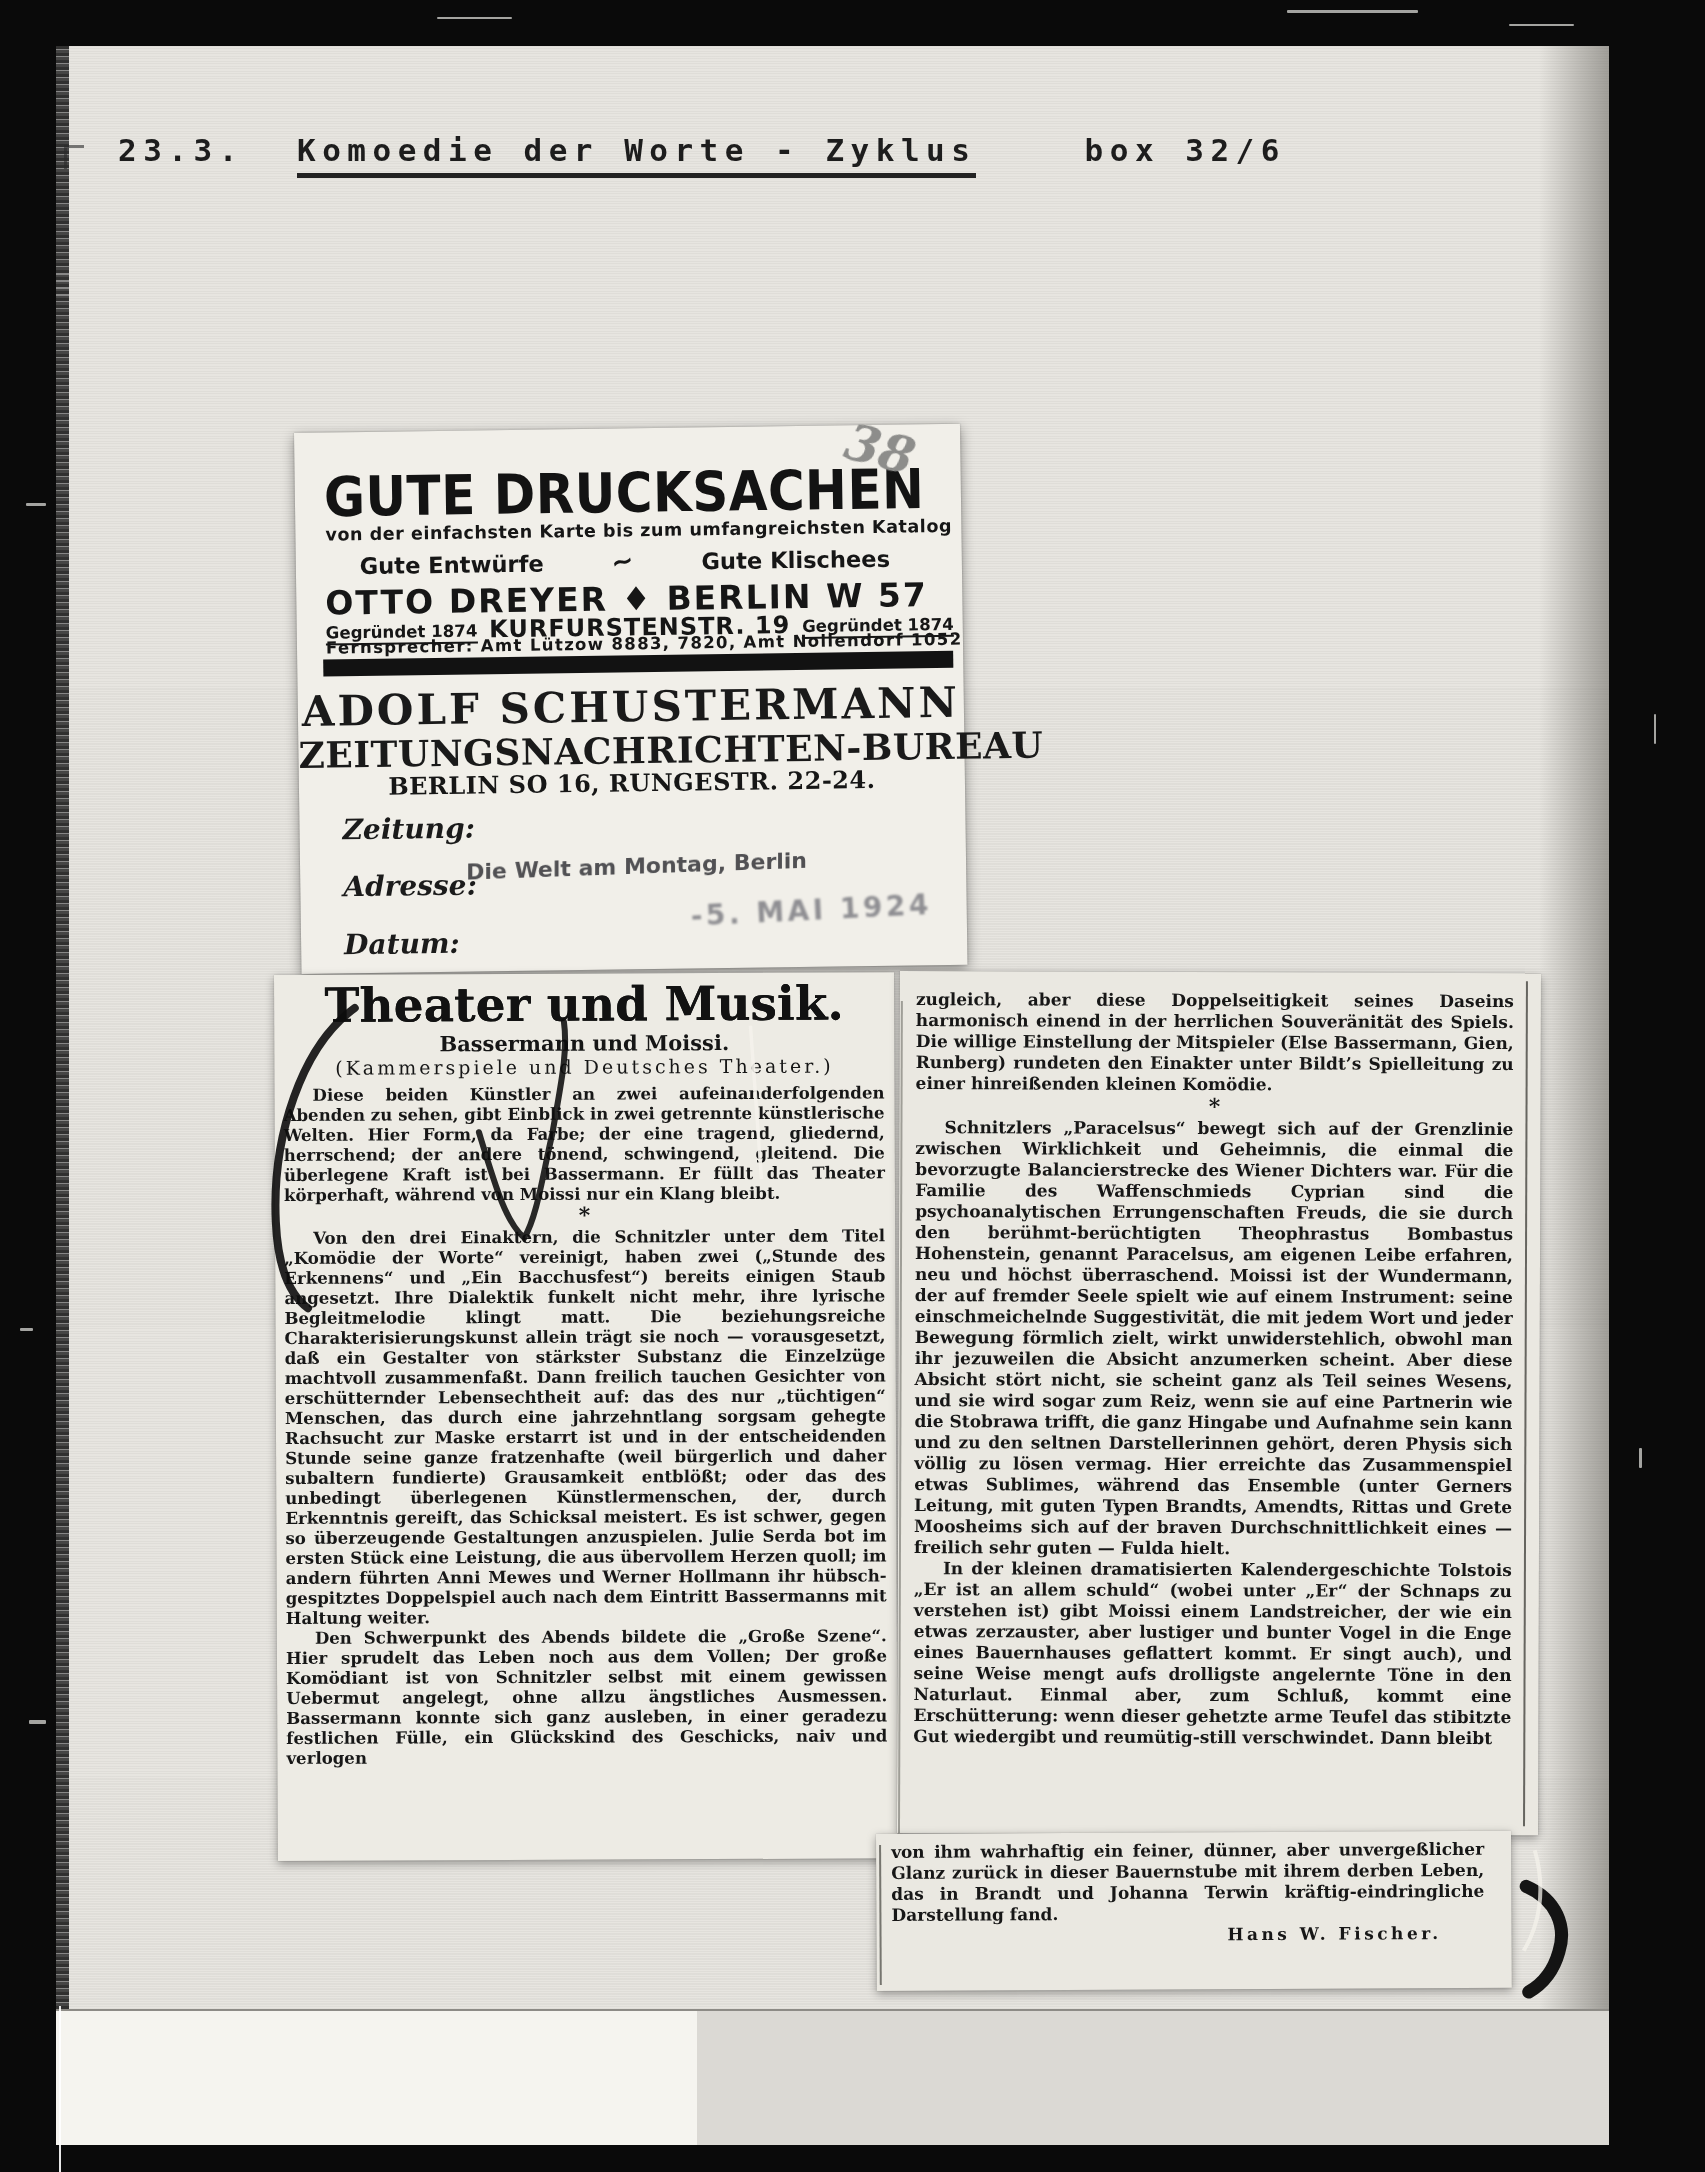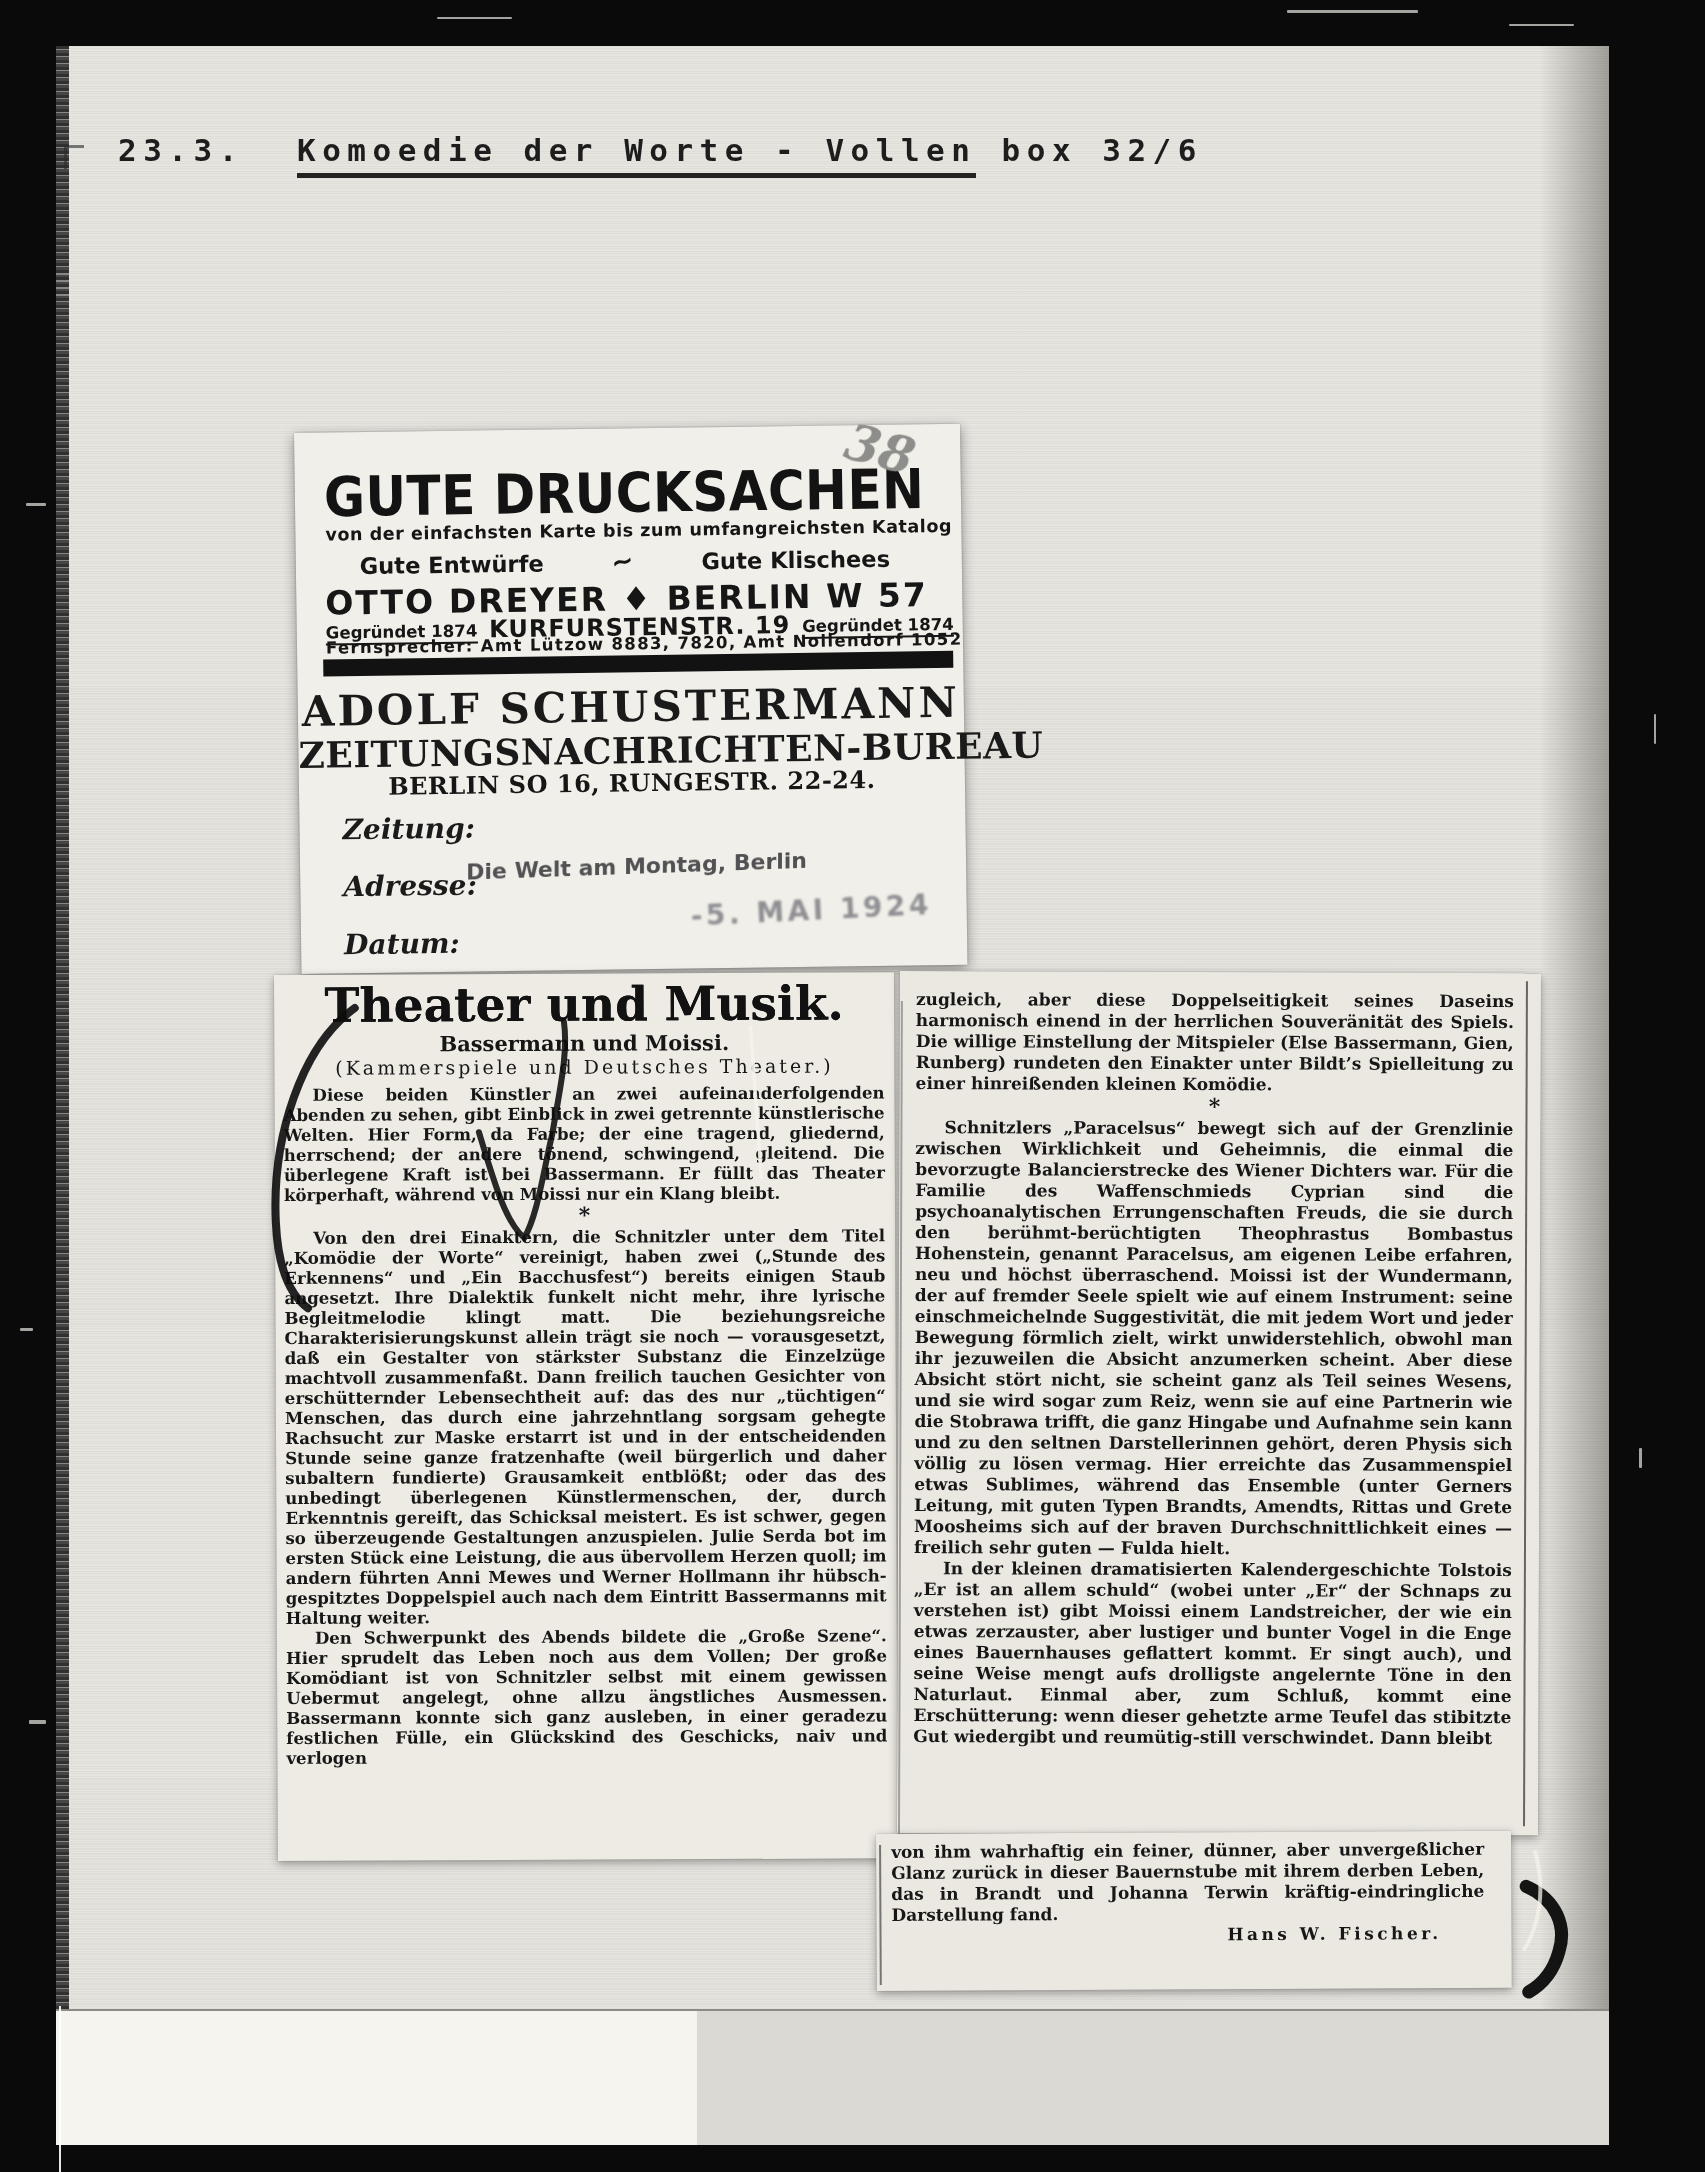--- a/index.html
+++ b/index.html
@@ -23,21 +23,21 @@
     background:linear-gradient(90deg, rgba(90,88,82,0) 0%, rgba(90,88,82,.5) 100%);}
   .page-seam{left:56px;top:2009px;width:1553px;height:2px;background:#8d8b86;}
   .lower-page{left:56px;top:2011px;width:1553px;height:135px;background:#dbd9d4;}
   .lower-white{left:56px;top:2011px;width:641px;height:135px;background:#f5f4ef;}
   .scratch-line{left:59px;top:2006px;width:2px;height:166px;background:rgba(255,255,255,.9);}
   
   .typed-header{left:118px;top:132px;font-family:"DejaVu Sans Mono", monospace;
     font-weight:bold;font-size:31px;letter-spacing:6.5px;color:#1d1d1d;white-space:nowrap;}
   .typed-header .cat{margin-right:28px;}
   .typed-header .ttl{border-bottom:5px solid #232323;padding-bottom:5px;}
-  .typed-header .box{}
+  .typed-header .box{margin-left:83px;}
   .corner-tick{left:64px;top:145px;width:17px;height:21px;border-left:3px solid #2b2b2b;border-top:3px solid #2b2b2b;opacity:.6;}
   
   .slip{left:294px;top:433px;width:666px;height:541px;background:#f1efe9;
     transform:rotate(-0.8deg);transform-origin:top left;
     box-shadow:0 4px 13px rgba(0,0,0,.4), 0 0 2px rgba(0,0,0,.3);}
   .slip > div{position:absolute;}
   .ad-title{left:29px;top:33px;width:608px;font-family:"DejaVu Sans",sans-serif;font-weight:800;
     font-size:50px;letter-spacing:0.5px;transform:scaleY(1.1);transform-origin:top left;color:#131313;white-space:nowrap;}
   .ad-sub{left:30px;top:92px;width:608px;font-family:"DejaVu Sans",sans-serif;font-weight:700;font-size:17.6px;letter-spacing:0.5px;white-space:nowrap;}
   .ad-row{left:30px;top:117px;width:598px;display:flex;justify-content:space-around;align-items:baseline;
@@ -90,21 +90,21 @@
 
 <div class="stage">
 
   <div class="abs page"></div>
   <div class="abs page-right-shade"></div>
   <div class="abs page-left-edge"></div>
 
   <div class="abs corner-tick"></div>
   <div class="abs typed-header">
     <span class="cat">23.3.</span>
-    <span class="ttl">Komoedie der Worte - Vollen</span>
+    <span class="ttl">Komoedie der Worte - Zyklus</span>
     <span class="box">box 32/6</span>
   </div>
 
   <div class="abs slip">
     <div class="ad-title">GUTE DRUCKSACHEN</div>
     <div class="ad-sub">von der einfachsten Karte bis zum umfangreichsten Katalog</div>
     <div class="ad-row">
       <span>Gute Entwürfe</span>
       <span class="tilde">~</span>
       <span>Gute Klischees</span>

